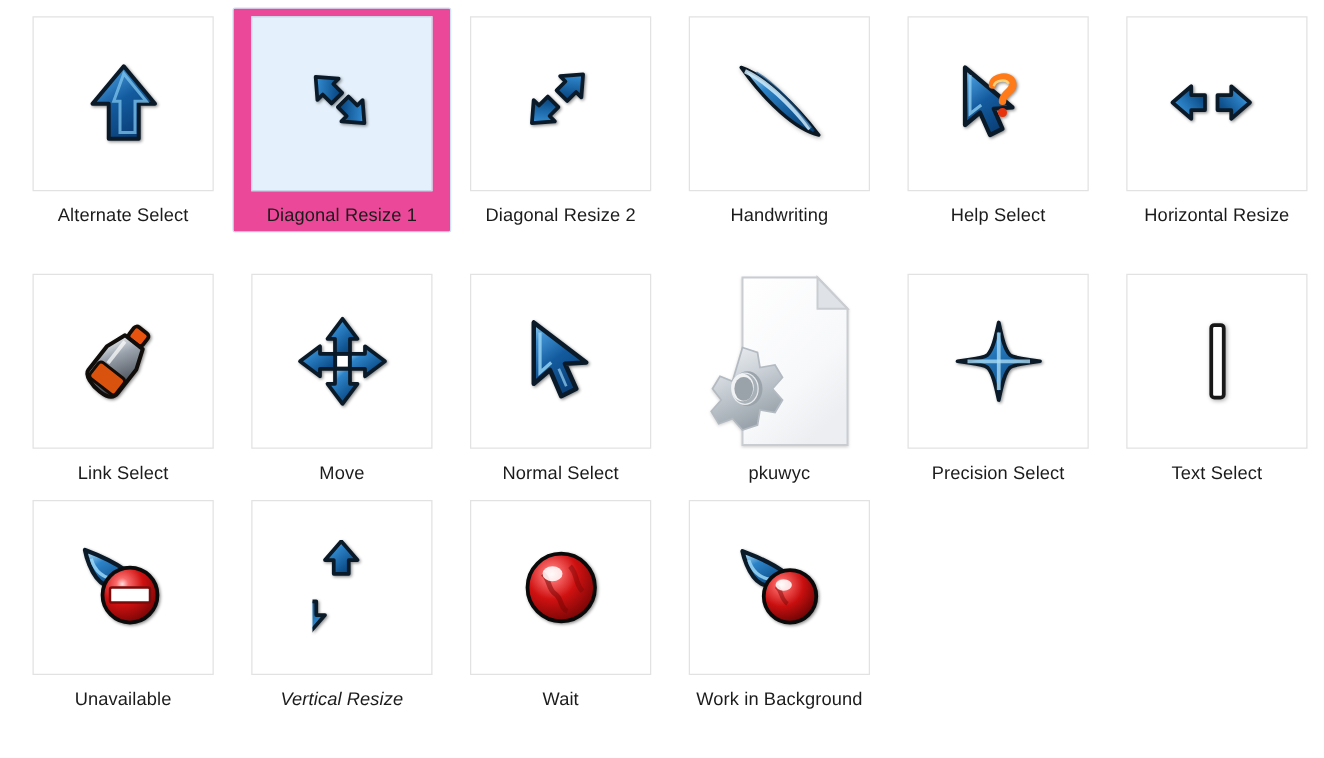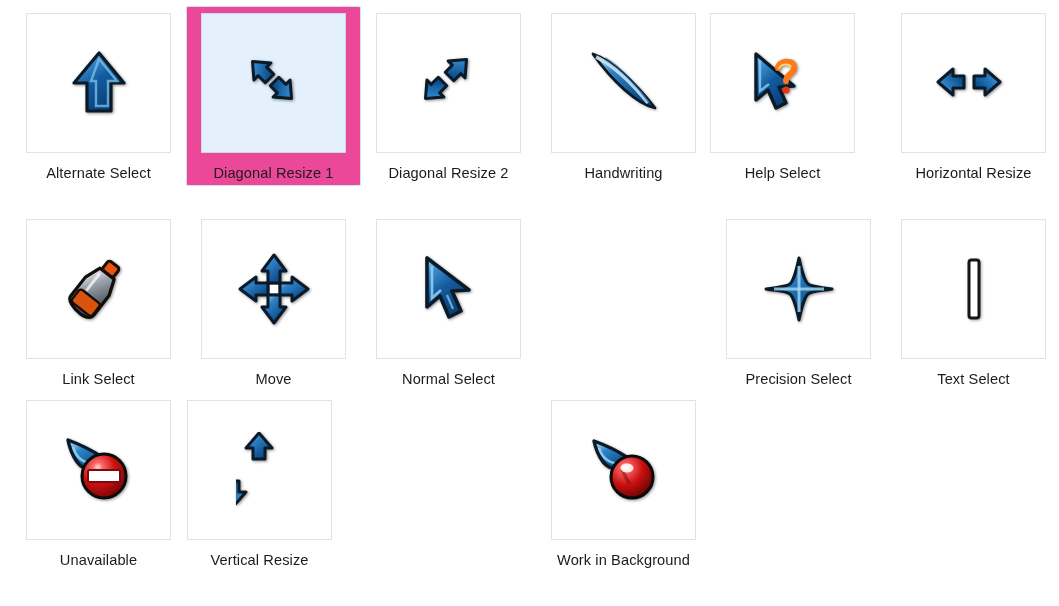--- a/index.html
+++ b/index.html
@@ -138,21 +138,21 @@
         <span>
     <svg class="art art-soft" width="78" height="70" viewBox="0 0 78 70">
       <path d="M8 6 C26 12 50 34 70 60 C52 56 28 34 8 6 Z" fill="url(#gBlue2)" stroke="#0a1722" stroke-width="2.8" stroke-linejoin="round"></path>
       <path d="M11 9 C27 16 47 35 63 55" stroke="#cfeaf9" stroke-width="3.6" fill="none" opacity="0.85"></path>
       <path d="M20 10 C34 18 52 37 66 57" stroke="#0d4f8b" stroke-width="2" fill="none" opacity="0.6"></path>
     </svg>
         </span>
       </div>
       <div class="label">Handwriting</div>
     </div>
-    <div class="tile" style="left: 695px; top: 6px;">
+    <div class="tile" style="left: 711px; top: 6px;">
       <div class="thumb">
         <span>
     <svg class="art" width="70" height="66" viewBox="0 0 70 66">
       <path d="M8 4 L8 50 L20 40 L28 58 L38 53 L31 37 L46 36 Z" fill="url(#gBlue)" stroke="#0b1a28" stroke-width="3.4" stroke-linejoin="round"></path>
       <path d="M12 10 L12 41 L21 34" stroke="#8fcdf0" stroke-width="2.4" fill="none" opacity="0.8"></path>
       <g transform="translate(26,8)">
         <path d="M4 10 C4 3 18 1 20 8 C22 15 12 16 12 23" stroke="#ff7a18" stroke-width="6" fill="none" stroke-linecap="round"></path>
         <circle cx="12" cy="32" r="3.6" fill="#e8340c"></circle>
         <path d="M5 11 C6 6 15 5 17 9" stroke="#ffd27a" stroke-width="2" fill="none"></path>
       </g>
@@ -214,20 +214,43 @@
         <span>
     <svg class="art" width="60" height="68" viewBox="0 0 60 68">
       <path d="M8 3 L8 52 L21 41 L30 62 L42 56 L33 36 L50 35 Z" fill="url(#gBlue)" stroke="#0b1a28" stroke-width="3.6" stroke-linejoin="round"></path>
       <path d="M13 11 L13 43 L22 35" stroke="#95d2f2" stroke-width="2.6" fill="none" opacity="0.85"></path>
       <path d="M28 40 L34 54" stroke="#95d2f2" stroke-width="2.2" fill="none" opacity="0.7"></path>
     </svg>
         </span>
       </div>
       <div class="label">Normal Select</div>
     </div>
+    <div class="tile" style="left: 536px; top: 212px;">
+      <div class="thumb noframe">
+        <span>
+    <svg class="fileicon" width="116" height="142" viewBox="0 0 116 142">
+      <path d="M28 4 L88 4 L112 29 L112 138 L28 138 Z" fill="url(#gPage)" stroke="#c9ccd1" stroke-width="1.6"></path>
+      <path d="M88 4 L112 29 L88 29 Z" fill="#dfe2e6" stroke="#c9ccd1" stroke-width="1.6"></path>
+      <g transform="translate(2,60)">
+        <g fill="url(#gGray)" stroke="#b3bac1" stroke-width="1.4">
+          <path d="M26 0 L38 4 L40 16 L52 14 L58 24 L50 33 L58 42
+                   L52 52 L40 50 L38 62 L26 66 L18 57 L7 61 L1 51
+                   L9 42 L2 33 L8 23 L18 27 Z"></path>
+        </g>
+        <ellipse cx="30" cy="33" rx="12" ry="14" fill="#9ba3ab"></ellipse>
+        <ellipse cx="28" cy="33" rx="11" ry="13" fill="#e7eaed"></ellipse>
+        <ellipse cx="28" cy="33" rx="10" ry="12" fill="#a9b1b8"></ellipse>
+        <ellipse cx="26" cy="32" rx="9" ry="11" fill="#f0f2f4"></ellipse>
+        <ellipse cx="27" cy="33" rx="7.5" ry="9.5" fill="#9aa2aa"></ellipse>
+      </g>
+    </svg>
+        </span>
+      </div>
+      <div class="label">pkuwyc</div>
+    </div>
     <div class="tile" style="left: 711px; top: 212px; justify-content: flex-end;">
       <div class="thumb">
         <span>
     <svg class="art" width="70" height="66" viewBox="0 0 70 66">
       <path d="M35 2 C38 16 40 24 44 28 C48 31 56 31 68 33
                C56 35 48 35 44 38 C40 42 38 50 35 64
                C32 50 30 42 26 38 C22 35 14 35 2 33
                C14 31 22 31 26 28 C30 24 32 16 35 2 Z" fill="url(#gBlue2)" stroke="#0b1a28" stroke-width="3" stroke-linejoin="round"></path>
       <path d="M35 10 L35 56" stroke="#a6daf5" stroke-width="3" opacity="0.8"></path>
       <path d="M10 33 L60 33" stroke="#a6daf5" stroke-width="3" opacity="0.8"></path>
@@ -253,34 +276,47 @@
       <path d="M6 4 C6 4 10 26 22 32 C34 38 48 28 48 28
                C48 28 38 16 6 4 Z" fill="url(#gBlue2)" stroke="#0b1a28" stroke-width="3.4" stroke-linejoin="round"></path>
       <path d="M11 11 C14 22 22 27 32 28" stroke="#9ad6f4" stroke-width="2.6" fill="none" opacity="0.85"></path>
       <circle cx="42" cy="40" r="22" fill="url(#gRed)" stroke="#0b0b0b" stroke-width="3"></circle>
       <rect x="26" y="34" width="32" height="12" rx="1.5" fill="#ffffff" stroke="#7a0b0b" stroke-width="2"></rect>
     </svg>
         </span>
       </div>
       <div class="label">Unavailable</div>
     </div>
-    <div class="tile" style="left: 172px; top: 393px;">
+    <div class="tile" style="left: 186px; top: 393px; font-style: italic;">
       <div class="thumb">
         <span>
     <svg class="art" width="48" height="76" viewBox="0 0 48 76">
       <g transform="translate(10,1)">
         <path d="M13 0 L26 15 L19 15 L19 26 L7 26 L7 15 L0 15 Z" fill="url(#gBlue2)" stroke="#0b1a28" stroke-width="3" stroke-linejoin="round"></path>
       </g>
       <g transform="translate(10,75) rotate(180)">
         <path d="M13 0 L26 15 L19 15 L19 26 L7 26 L7 15 L0 15 Z" fill="url(#gBlue2)" stroke="#0b1a28" stroke-width="3" stroke-linejoin="round"></path>
       </g>
     </svg>
         </span>
       </div>
       <div class="label">Vertical Resize</div>
+    </div>
+    <div class="tile" style="left: 361px; top: 393px;">
+      <div class="thumb">
+        <span>
+    <svg class="art" width="62" height="62" viewBox="0 0 62 62">
+      <circle cx="31" cy="31" r="27" fill="url(#gRed)" stroke="#0a0a0a" stroke-width="3"></circle>
+      <path d="M16 20 C22 24 20 32 26 36 C32 40 30 48 36 50" stroke="#7a0606" stroke-width="4" fill="none" opacity="0.55"></path>
+      <path d="M38 14 C44 20 42 28 48 34" stroke="#7a0606" stroke-width="4" fill="none" opacity="0.45"></path>
+      <ellipse cx="24" cy="20" rx="8" ry="6" fill="#ffffff" opacity="0.85"></ellipse>
+    </svg>
+        </span>
+      </div>
+      <div class="label">Wait</div>
     </div>
     <div class="tile" style="left: 536px; top: 393px;">
       <div class="thumb">
         <span>
     <svg class="art" width="72" height="66" viewBox="0 0 72 66">
       <path d="M6 4 C6 4 10 24 21 30 C32 36 46 26 46 26
                C46 26 36 15 6 4 Z" fill="url(#gBlue2)" stroke="#0b1a28" stroke-width="3.4" stroke-linejoin="round"></path>
       <path d="M11 11 C14 21 21 26 31 27" stroke="#9ad6f4" stroke-width="2.6" fill="none" opacity="0.85"></path>
       <circle cx="44" cy="40" r="21" fill="url(#gRedSm)" stroke="#0a0a0a" stroke-width="3"></circle>
       <path d="M33 32 C38 36 36 42 42 46" stroke="#7a0606" stroke-width="3.4" fill="none" opacity="0.5"></path>

